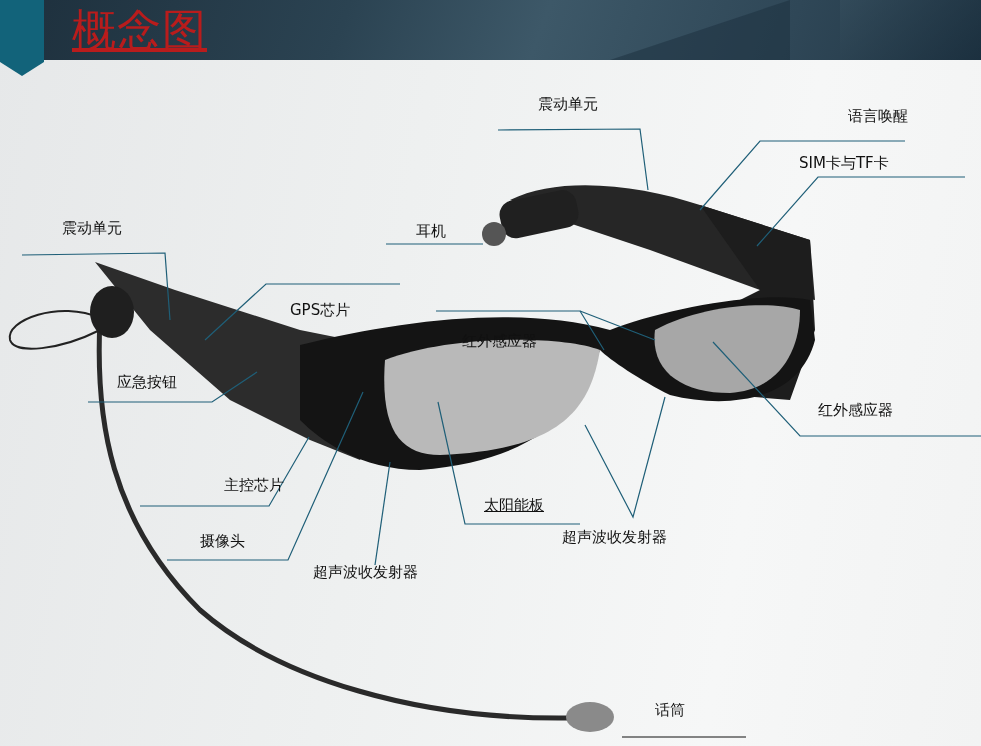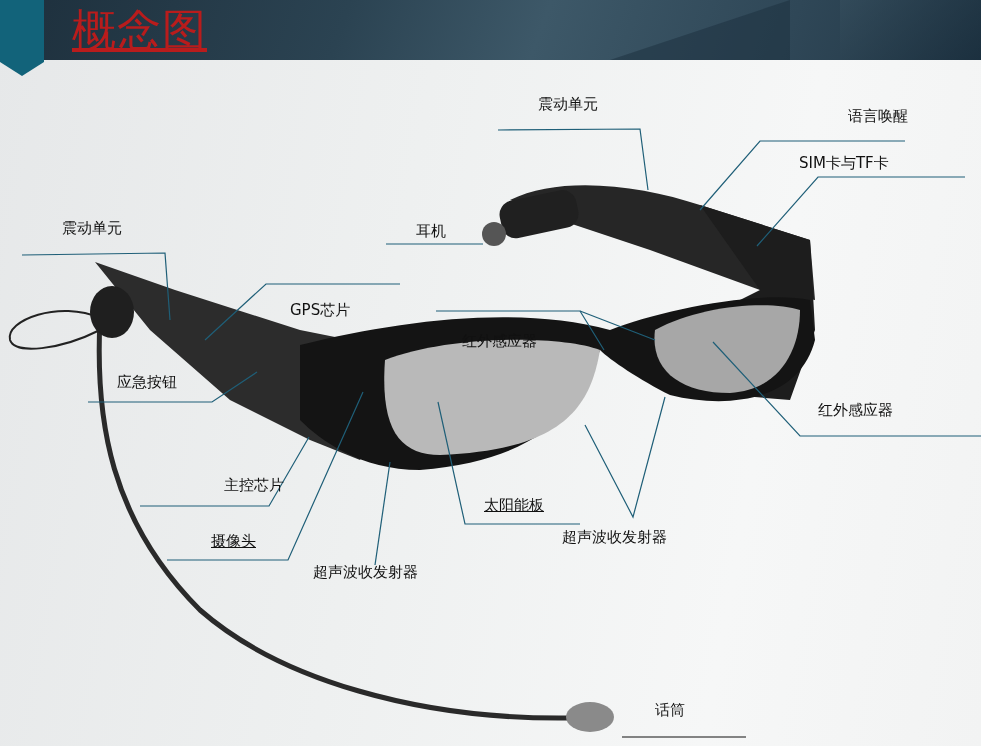--- a/index.html
+++ b/index.html
@@ -76,15 +76,15 @@
 <div class="label" style="left:799px;top:154px;text-align:right;">SIM卡与TF卡</div>
 <div class="label" style="left:62px;top:219px;">震动单元</div>
 <div class="label" style="left:416px;top:222px;">耳机</div>
 <div class="label" style="left:290px;top:260px;margin-top:41px;">GPS芯片</div>
 <div class="label" style="left:462px;top:288px;margin-top:44px;">红外感应器</div>
 <div class="label" style="left:117px;top:373px;">应急按钮</div>
 <div class="label" style="left:818px;top:401px;">红外感应器</div>
 <div class="label" style="left:180px;top:476px;margin-left:44px;">主控芯片</div>
 <div class="label" style="left:484px;top:496px;text-decoration:underline;">太阳能板</div>
 <div class="label" style="left:562px;top:528px;">超声波收发射器</div>
-<div class="label" style="left:211px;top:532px;text-decoration:underline;">摄像头</div>
+<div class="label" style="left:200px;top:532px;">摄像头</div>
 <div class="label" style="left:313px;top:563px;">超声波收发射器</div>
 <div class="label" style="left:655px;top:701px;">话筒</div>
 
 </body></html>

